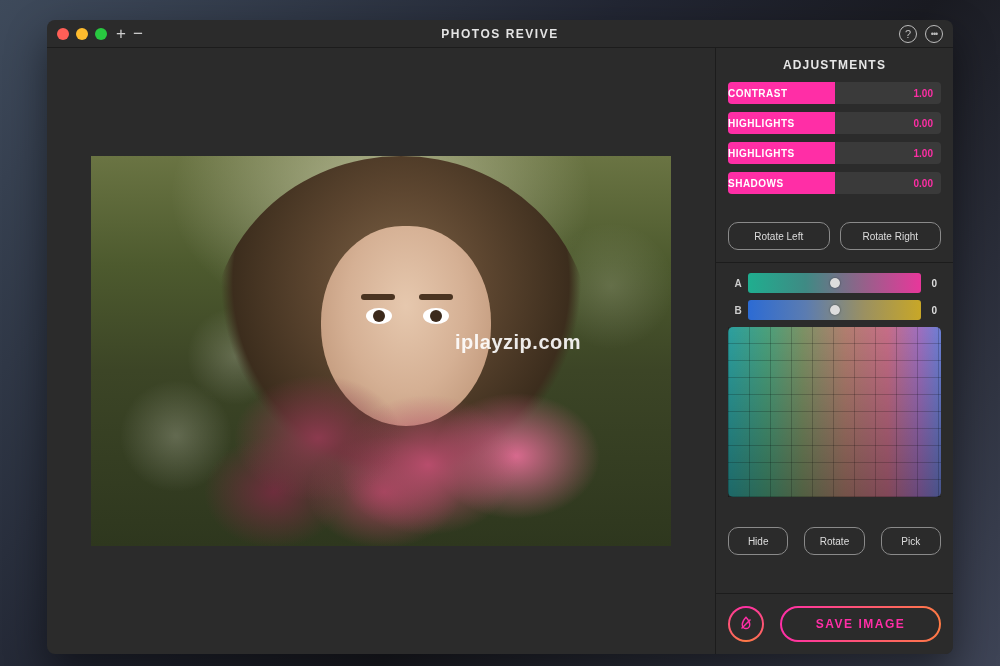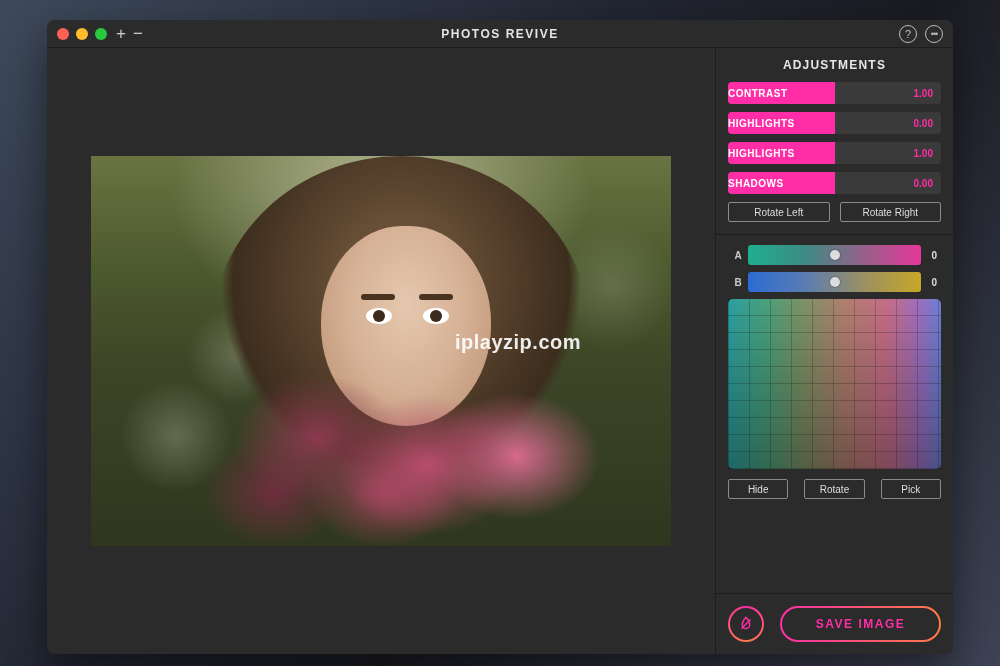--- a/index.html
+++ b/index.html
@@ -73,21 +73,21 @@
   
   .sidebar { width:238px; background:#2b2b2b; border-left:1px solid #1c1c1c; display:flex; flex-direction:column; }
   .section { padding:10px 12px 12px; border-bottom:1px solid #1c1c1c; }
   .sec-title { color:#e6e6e6; font-size:12px; font-weight:700; letter-spacing:1.2px; text-align:center; margin-bottom:10px;}
   .adj-row { height:22px; margin-bottom:8px; position:relative; background:#3a3a3a; border-radius:4px; overflow:hidden; display:flex; align-items:center; cursor:pointer;}
   .adj-row:last-of-type{margin-bottom:10px;}
   .adj-fill { position:absolute; left:0; top:0; bottom:0; background:#ff2ea6; }
   .adj-label { position:relative; color:#fff; font-size:10px; font-weight:700; letter-spacing:.5px; }
   .adj-val { position:absolute; right:8px; color:#ff2ea6; font-size:10px; font-weight:700; }
   .rot-row { display:flex; gap:10px; justify-content:space-between; }
-  .pill-btn { flex:1; height:20px; border:1px solid #8a8a8a; border-radius:2px; background:transparent; color:#ddd; font-size:10px; display:flex; align-items:center; justify-content:center; cursor:pointer;}
+  .pill-btn { flex:1; height:28px; border:1px solid #8a8a8a; border-radius:10px; background:transparent; color:#ddd; font-size:10px; display:flex; align-items:center; justify-content:center; cursor:pointer;margin-top:20px;}
   
   .ind-slider { height:20px; margin-bottom:7px; position:relative; border-radius:4px; display:flex; align-items:center; cursor:pointer;}
   .ind-slider .lab { width:20px; text-align:center; color:#ccc; font-size:10px; font-weight:600;}
   .ind-slider .track { flex:1; height:100%; border-radius:3px; position:relative;}
   .ind-slider .knob { position:absolute; top:50%; transform:translate(-50%,-50%); width:10px; height:10px; border-radius:50%; background:#ddd; box-shadow:0 0 2px rgba(0,0,0,.5);}
   .ind-slider .val { width:20px; text-align:right; color:#ddd; font-size:10px; font-weight:600; padding-right:4px;}
   .ind-a .track{ background:linear-gradient(90deg,#1fae8f,#3f8a84,#95618a,#e8379b);}
   .ind-b .track{ background:linear-gradient(90deg,#2c6bd4,#5b7cb1,#9a9062,#c8a727);}
   .palette {
     height:170px; border-radius:5px;

